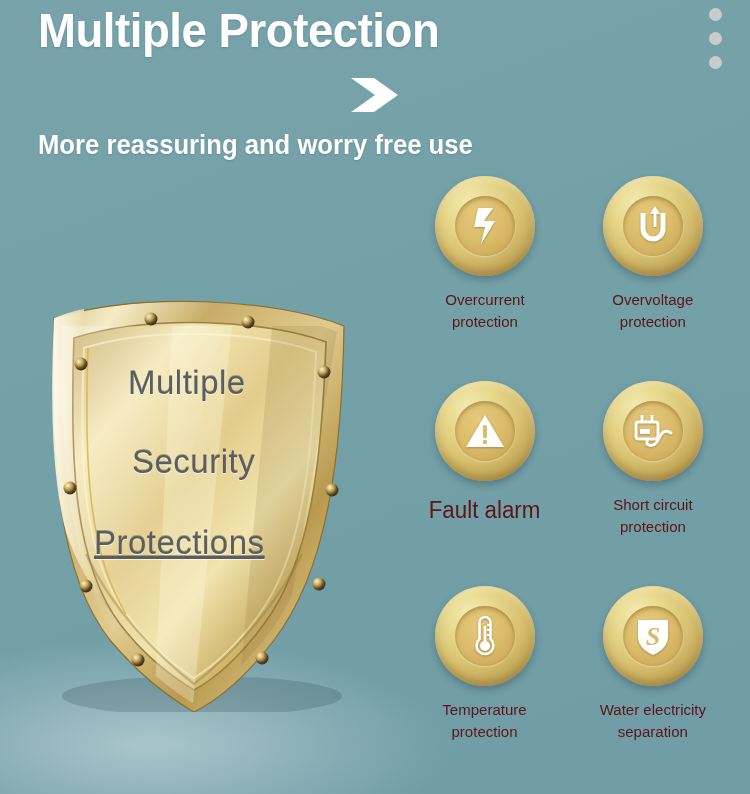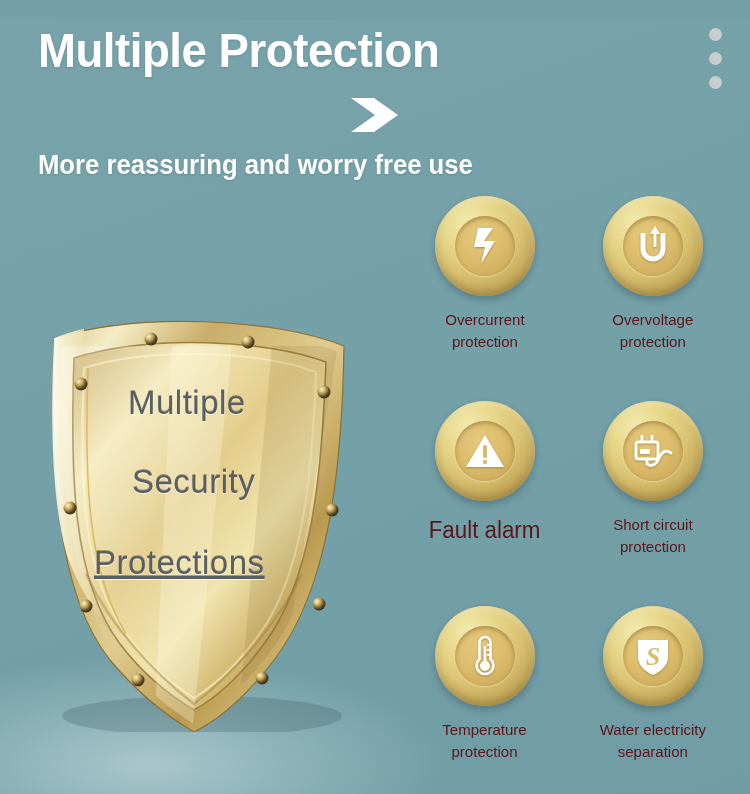--- a/index.html
+++ b/index.html
@@ -10,21 +10,20 @@
     position:relative;
     overflow:hidden;
   }
 
   
   #page {
     position:absolute; inset:0;
     background:
       radial-gradient(ellipse 420px 150px at 150px 745px, rgba(225,238,240,0.50) 0%, rgba(225,238,240,0.18) 45%, rgba(225,238,240,0) 72%),
       linear-gradient(160deg,#78a3aa 0%,#74a0a8 45%,#709ca5 100%);
-    margin-top: 20px;
   }
 
   
   .title {
     position:absolute; left:38px; top:2px;
     font-size:49px; font-weight:bold; color:#ffffff;
     letter-spacing:-0.5px;
     transform:scaleX(0.93); transform-origin:left center;
     text-shadow:0 1px 2px rgba(40,70,75,0.25);
     white-space:nowrap;

